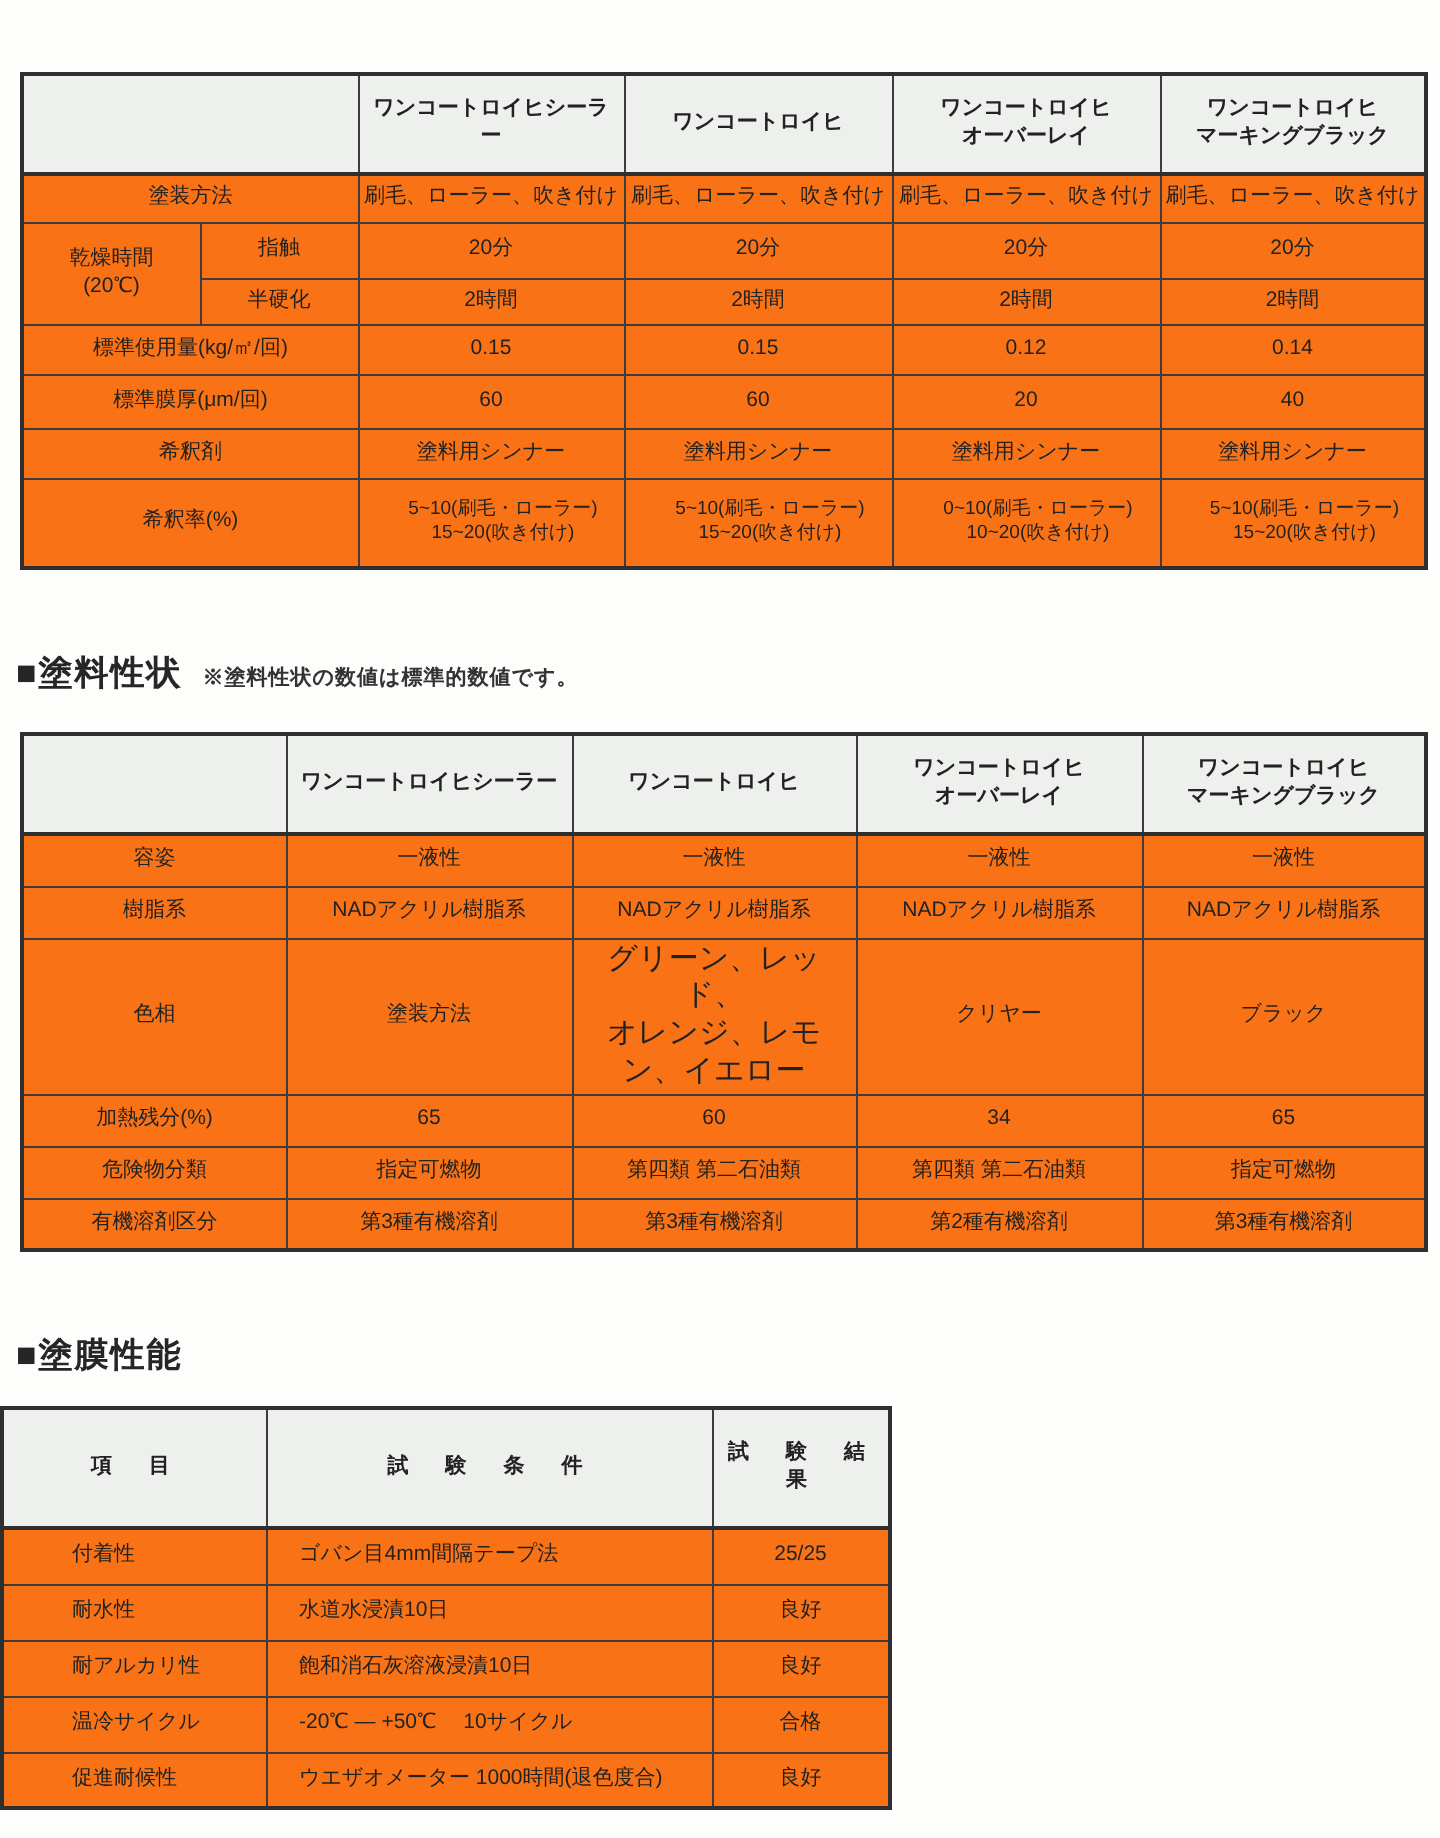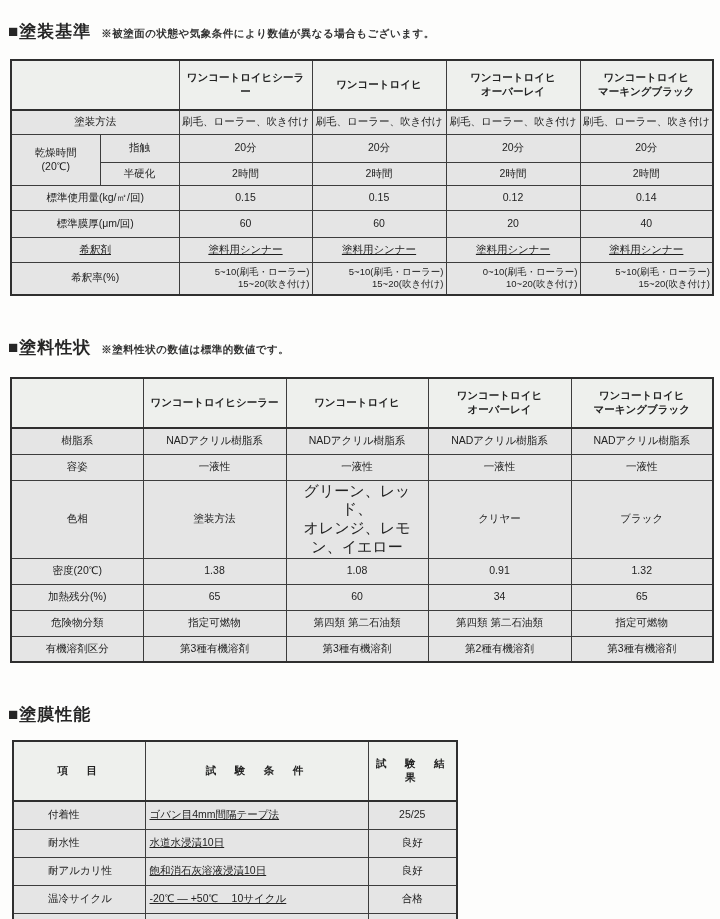--- a/index.html
+++ b/index.html
@@ -11,74 +11,70 @@
     -webkit-font-smoothing:antialiased;
   }
   .page{position:relative;width:720px;height:919px;overflow:hidden;}
 
   
   .sec-head{display:flex;align-items:baseline;margin-left:8px;}
   .sec-title{font-size:17px;font-weight:bold;letter-spacing:1px;color:#262626;}
   .sec-note{font-size:10.5px;font-weight:bold;color:#333;margin-left:10px;letter-spacing:.5px;}
 
   
-  table{border-collapse:collapse;table-layout:fixed;background:#e5e5e5;}
+  table{border-collapse:collapse;table-layout:fixed;background:#f97316;}
   td,th{
     border:1px solid #3d3d3d;
     font-size:10.5px;font-weight:normal;
     text-align:center;vertical-align:middle;
     padding:1px 2px;
     white-space:pre-line;
     line-height:1.3;
     color:#222;
   }
   table{border:2px solid #2f2f2f;}
   tr.hdr td, tr.hdr th{
     background:#eef0ed;
     border-bottom:2.5px solid #2f2f2f;
     font-weight:600;
   }
   .t1{margin:16px 0 0 10px;width:702px;}
   .t2{margin:18px 0 0 10px;width:702px;}
-  .t3{margin:14px 0 0 12px;width:444px;}
+  .t3{margin:14px 0 0 0;width:444px;}
 
   .t1 tr.hdr{height:50px;}
   .t1 tr.r-method{height:24px;}
   .t1 tr.r-touch{height:28px;}
   .t1 tr.r-semi{height:23px;}
   .t1 tr.r-usage{height:25px;padding-left:24px;}
   .t1 tr.r-thick{height:27px;margin-top:36px;}
-  .t1 tr.r-thinner{height:25px;text-decoration:underline;}
-  .t1 tr.r-ratio{height:33px;}
-  .t1 td.ratio-val{font-size:9.5px;text-align:right;padding-left:14px;line-height:1.25;}
+  .t1 tr.r-thinner{height:25px;}
+  .t1 tr.r-ratio{height:45px;}
+  .t1 td.ratio-val{font-size:9.5px;text-align:center;padding-left:14px;line-height:1.25;}
 
   .t2 tr.hdr{height:50px;}
   .t2 tr{height:26px;}
   .t2 tr.r-hue{height:28px;}
   .t2 td.small{font-size:15px;line-height:1.25;}
 
   .t3 tr.hdr{height:60px;}
   .t3 tr{height:28px;}
   .t3 th{letter-spacing:4px;}
   .t3 td.item{text-align:left;padding-left:34px;}
-  .t3 td.cond{text-align:left;padding-left:4px;text-decoration:underline;}
+  .t3 td.cond{text-align:left;padding-left:16px;}
   .gap2{height:40px;}
   .gap3{height:40px;}
 </style>
 </head>
 <body>
 
 <div class="page">
 
   <div style="height:20px;"></div>
 
-  <div class="sec-head">
-    <span class="sec-title">■塗装基準</span>
-    <span class="sec-note">※被塗面の状態や気象条件により数値が異なる場合もございます。</span>
-  </div>
 
   <table class="t1">
     <colgroup>
         <col style="width:89px">
         <col style="width:79px">
         <col style="width:133px">
         <col style="width:134px">
         <col style="width:134px">
         <col style="width:133px">
       </colgroup>
@@ -169,47 +165,40 @@
         <tr class="hdr">
       <td></td>
       <th>ワンコートロイヒシーラー</th>
       <th>ワンコートロイヒ</th>
       <th>ワンコートロイヒ
 オーバーレイ</th>
       <th>ワンコートロイヒ
 マーキングブラック</th>
     </tr>
     <tr>
+      <td>容姿</td>
+      <td>一液性</td>
+      <td>一液性</td>
+      <td>一液性</td>
+      <td>一液性</td>
+    </tr>
+    <tr>
       <td>樹脂系</td>
       <td>NADアクリル樹脂系</td>
       <td>NADアクリル樹脂系</td>
       <td>NADアクリル樹脂系</td>
       <td>NADアクリル樹脂系</td>
-    </tr>
-    <tr>
-      <td>容姿</td>
-      <td>一液性</td>
-      <td>一液性</td>
-      <td>一液性</td>
-      <td>一液性</td>
     </tr>
     <tr class="r-hue">
       <td>色相</td>
       <td>塗装方法</td>
       <td class="small">グリーン、レッド、
 オレンジ、レモン、イエロー</td>
       <td>クリヤー</td>
       <td>ブラック</td>
-    </tr>
-    <tr>
-      <td>密度(20℃)</td>
-      <td>1.38</td>
-      <td>1.08</td>
-      <td>0.91</td>
-      <td>1.32</td>
     </tr>
     <tr>
       <td>加熱残分(%)</td>
       <td>65</td>
       <td>60</td>
       <td>34</td>
       <td>65</td>
     </tr>
     <tr>
       <td>危険物分類</td>

